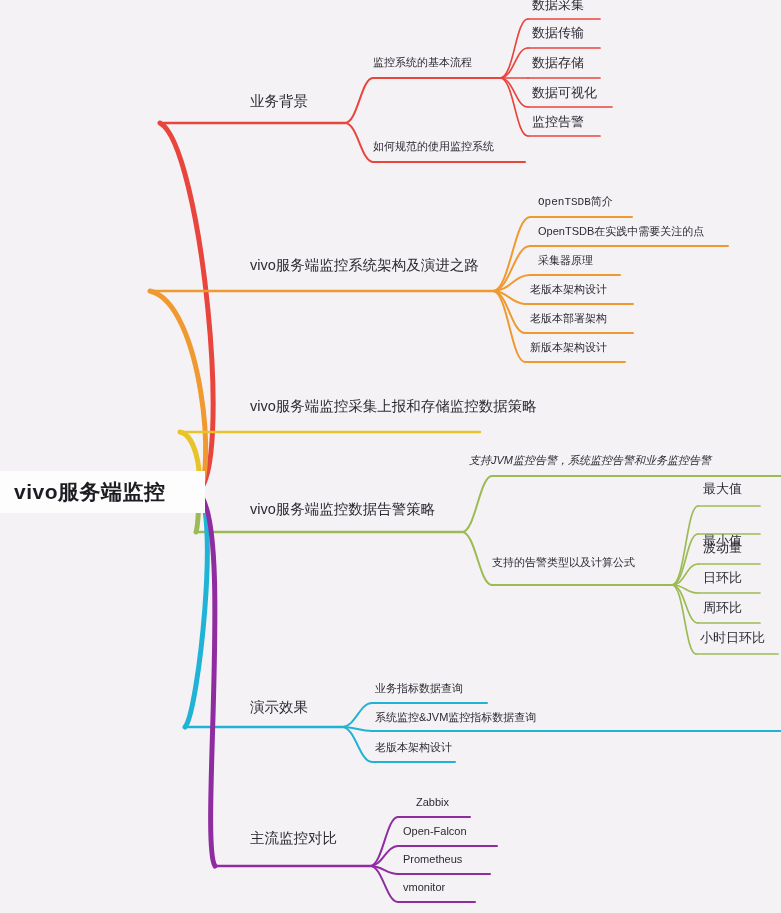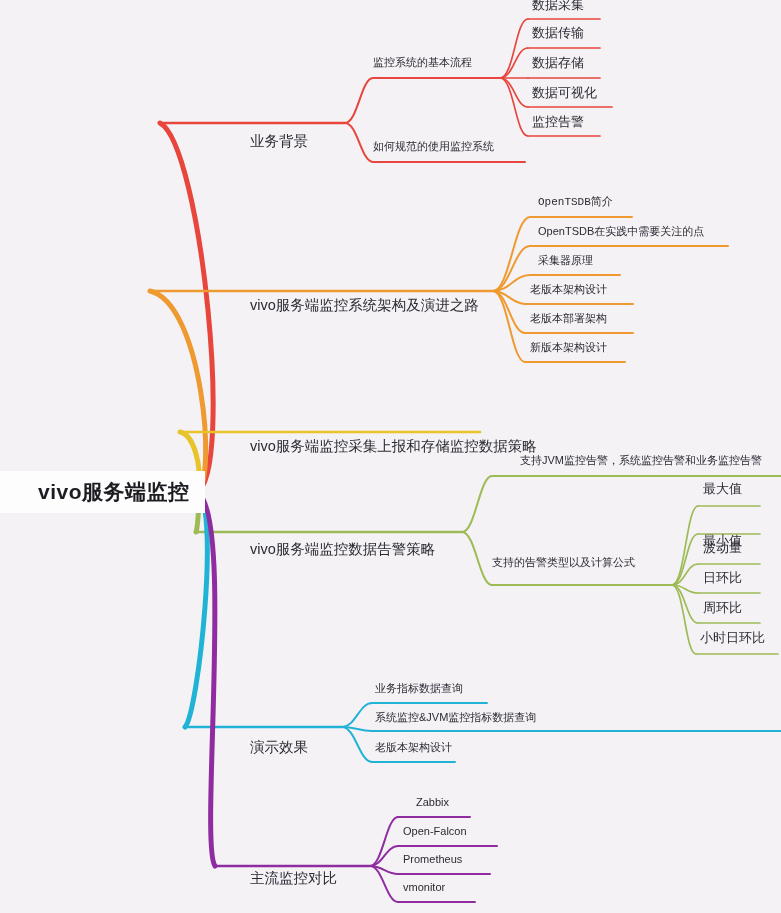--- a/index.html
+++ b/index.html
@@ -14,36 +14,36 @@
   #stage{position:absolute;left:0;top:0;width:781px;height:913px;}
   #wires{position:absolute;left:0;top:0;width:781px;height:913px;}
   .node{
     position:absolute;
     white-space:nowrap;
     color:#2b2b33;
     line-height:1;
     transform:translateY(-100%);
     padding-bottom:4px;
   }
-  .lvl1{font-size:14.5px;margin-top:40px;}
+  .lvl1{font-size:14.5px;}
   .lvl2{font-size:11px;}
   .lvl3{font-size:13px;}
   .root{
     position:absolute;
     background:#fdfdfd;
     color:#1c1c22;
     font-size:21px;
     font-weight:bold;
     letter-spacing:.5px;
     transform:none;
     padding:0;
     display:flex;align-items:center;
     box-shadow:0 0 0 0 rgba(0,0,0,0);
   }
-  .root span{padding-left:38px;}
+  .root span{padding-left:14px;}
 </style>
 </head>
 <body>
 
 <div id="stage">
   <svg id="wires" viewBox="0 0 781 913" xmlns="http://www.w3.org/2000/svg">
       <path d="M 197 492 C 233.9 473.55, 201.44 145.14, 160 123" stroke="#e8453c" stroke-width="5" fill="none" stroke-linecap="round"></path>
       <path d="M 160 123 L 345 123" stroke="#e8453c" stroke-width="2.6" fill="none" stroke-linecap="round"></path>
       <path d="M 345 123 C 357.6 123, 361.24 78, 373 78" stroke="#e8453c" stroke-width="2" fill="none" stroke-linecap="round"></path>
       <path d="M 373 78 L 500 78" stroke="#e8453c" stroke-width="2" fill="none" stroke-linecap="round"></path>
@@ -124,21 +124,21 @@
       <div class="node lvl2" style="left: 373px; top: 156px;"><span>如何规范的使用监控系统</span></div>
       <div class="node lvl1" style="left: 250px; top: 276px;"><span>vivo服务端监控系统架构及演进之路</span></div>
       <div class="node lvl2" style="left: 538px; top: 212px; font-family: Liberation Mono, monospace;"><span>OpenTSDB简介</span></div>
       <div class="node lvl2" style="left: 538px; top: 241px;"><span>OpenTSDB在实践中需要关注的点</span></div>
       <div class="node lvl2" style="left: 538px; top: 270px;"><span>采集器原理</span></div>
       <div class="node lvl2" style="left: 530px; top: 299px;"><span>老版本架构设计</span></div>
       <div class="node lvl2" style="left: 530px; top: 328px;"><span>老版本部署架构</span></div>
       <div class="node lvl2" style="left: 530px; top: 357px;"><span>新版本架构设计</span></div>
       <div class="node lvl1" style="left: 250px; top: 417px;"><span>vivo服务端监控采集上报和存储监控数据策略</span></div>
       <div class="node lvl1" style="left: 250px; top: 520px;"><span>vivo服务端监控数据告警策略</span></div>
-      <div class="node lvl2" style="left: 520px; top: 470px;"><span>支持JVM监控告警，系统监控告警和业务监控告警</span></div>
+      <div class="node lvl2" style="left: 469px; top: 470px; font-style: italic;"><span>支持JVM监控告警，系统监控告警和业务监控告警</span></div>
       <div class="node lvl2" style="left: 492px; top: 572px;"><span>支持的告警类型以及计算公式</span></div>
       <div class="node lvl3" style="left: 703px; top: 499px;"><span>最大值</span></div>
       <div class="node lvl3" style="left: 703px; top: 527px; margin-top: 24px;"><span>最小值</span></div>
       <div class="node lvl3" style="left: 703px; top: 558px;"><span>波动量</span></div>
       <div class="node lvl3" style="left: 703px; top: 588px;"><span>日环比</span></div>
       <div class="node lvl3" style="left: 703px; top: 618px;"><span>周环比</span></div>
       <div class="node lvl3" style="left: 700px; top: 648px;"><span>小时日环比</span></div>
       <div class="node lvl1" style="left: 250px; top: 718px;"><span>演示效果</span></div>
       <div class="node lvl2" style="left: 375px; top: 698px;"><span>业务指标数据查询</span></div>
       <div class="node lvl2" style="left: 375px; top: 727px;"><span>系统监控&amp;JVM监控指标数据查询</span></div>

